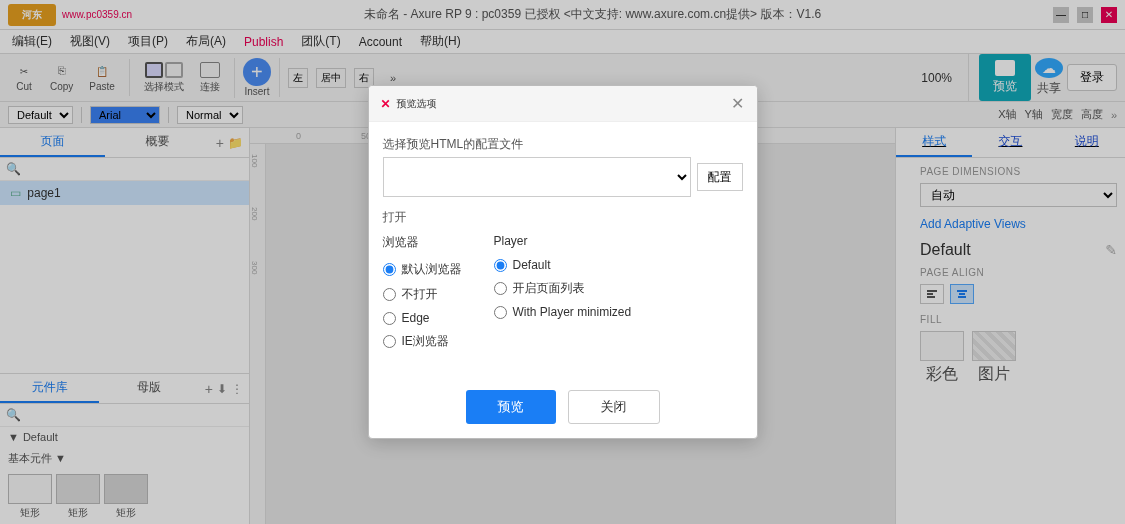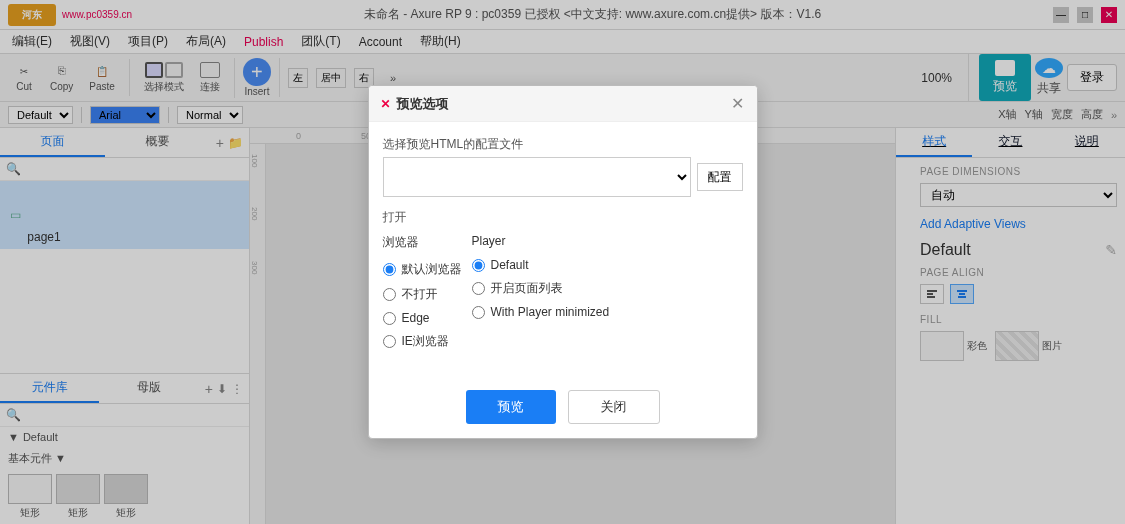--- a/index.html
+++ b/index.html
@@ -40,21 +40,21 @@
 
     
     .left-panel { width: 250px; background: #fff; border-right: 1px solid #ddd; display: flex; flex-direction: column; }
     .panel-tabs { display: flex; border-bottom: 1px solid #ddd; justify-content: flex-end; }
     .panel-tab { flex: 1; text-align: center; padding: 5px 0; font-size: 12px; cursor: pointer; color: #555; border-bottom: 2px solid transparent; }
     .panel-tab.active { color: #1a7ef5; border-bottom: 2px solid #1a7ef5; }
     .panel-search { display: flex; align-items: center; padding: 4px 6px; border-bottom: 1px solid #eee; gap: 4px; }
     .panel-search input { flex: 1; border: none; outline: none; font-size: 12px; }
     .pages-section { flex: 1; overflow-y: auto; }
     .page-item { display: flex; align-items: center; gap: 6px; padding: 5px 10px; cursor: pointer; background: #d0e8ff; }
-    .page-item-label { font-size: 12px; color: #333; margin-top: 44px; }
+    .page-item-label { font-size: 12px; color: #333; }
 
     
     .comp-panel-tabs { display: flex; border-bottom: 1px solid #ddd; border-top: 1px solid #ddd; }
     .comp-panel-tab { flex: 1; text-align: center; padding: 5px 0; font-size: 12px; cursor: pointer; color: #555; }
     .comp-panel-tab.active { color: #1a7ef5; border-bottom: 2px solid #1a7ef5; }
     .comp-search { display: flex; align-items: center; padding: 4px 6px; border-bottom: 1px solid #eee; gap: 4px; }
     .comp-search input { flex: 1; border: none; outline: none; font-size: 12px; }
     .comp-section-title { padding: 4px 8px; font-size: 11px; color: #555; display: flex; align-items: center; gap: 4px; }
     .comp-grid { display: flex; gap: 4px; padding: 4px 8px; flex-wrap: wrap; }
     .comp-item { display: flex; flex-direction: column; align-items: center; gap: 2px; font-size: 10px; color: #555; }
@@ -64,51 +64,51 @@
     
     .canvas-area { flex: 1; background: #e8e8e8; position: relative; overflow: hidden; }
     .canvas-ruler-top { height: 16px; background: #f5f5f5; border-bottom: 1px solid #ddd; display: flex; align-items: center; padding-left: 16px; }
     .canvas-body { display: flex; height: calc(100% - 16px); }
     .canvas-ruler-left { width: 16px; background: #f5f5f5; border-right: 1px solid #ddd; }
     .canvas-content { flex: 1; position: relative; }
 
     
     .right-panel { width: 230px; background: #fff; border-left: 1px solid #ddd; display: flex; flex-direction: column; }
     .right-panel-tabs { display: flex; border-bottom: 1px solid #ddd; text-decoration: underline; }
-    .right-tab { flex: 1; text-align: center; padding: 5px 0; font-size: 12px; cursor: pointer; color: #0f172a; }
+    .right-tab { flex: 1; text-align: center; padding: 5px 0; font-size: 12px; cursor: pointer; color: #1d4ed8; }
     .right-tab.active { color: #1a7ef5; border-bottom: 2px solid #1a7ef5; }
     .right-panel-content { padding: 8px; flex: 1; margin-left: 16px; }
     .right-section-label { font-size: 10px; color: #999; letter-spacing: 0.5px; margin-bottom: 6px; }
     .auto-select { width: 100%; border: 1px solid #ccc; padding: 3px 6px; font-size: 12px; background: white; margin-bottom: 10px; }
     .add-adaptive-link { color: #1a7ef5; font-size: 12px; cursor: pointer; text-decoration: none; display: block; margin-bottom: 10px; }
     .default-section { display: flex; align-items: center; justify-content: space-between; margin-bottom: 8px; }
     .default-label { font-size: 16px; font-weight: 500; color: #333; }
     .page-align-label { font-size: 10px; color: #999; letter-spacing: 0.5px; margin-bottom: 6px; }
     .align-icons { display: flex; gap: 6px; margin-bottom: 10px; }
     .align-icon-btn { width: 24px; height: 20px; border: 1px solid #ccc; background: white; cursor: pointer; display: flex; align-items: center; justify-content: center; font-size: 10px; }
     .fill-label { font-size: 10px; color: #999; letter-spacing: 0.5px; margin-bottom: 6px; }
     .fill-options { display: flex; gap: 8px; }
-    .fill-option { display: flex; align-items: center; gap: 3px; font-size: 10px; color: #555; cursor: pointer; }
+    .fill-option { display: flex; flex-direction: column; align-items: center; gap: 3px; font-size: 16px; color: #555; cursor: pointer; }
     .fill-swatch { width: 44px; height: 30px; border: 1px solid #ccc; background: #f8f8f8; }
     .fill-swatch.image { background: repeating-linear-gradient(45deg, #f0f0f0, #f0f0f0 4px, #e0e0e0 4px, #e0e0e0 8px); }
 
     
     .dialog-overlay { position: fixed; top: 0; left: 0; width: 1125px; height: 524px; background: rgba(0,0,0,0.2); z-index: 100; display: flex; align-items: center; justify-content: center; }
     .dialog { background: white; border: 1px solid #bbb; border-radius: 4px; width: 390px; box-shadow: 0 4px 20px rgba(0,0,0,0.2); }
     .dialog-title-bar { display: flex; align-items: center; justify-content: space-between; padding: 8px 12px; border-bottom: 1px solid #eee; background: #f5f5f5; border-radius: 4px 4px 0 0; }
     .dialog-title-icon { color: #e04; font-weight: bold; margin-right: 6px; }
-    .dialog-title-text { font-size: 13px; color: #333; font-weight: 700; }
+    .dialog-title-text { font-size: 10px; color: #333; font-weight: 400; }
     .dialog-close { background: none; border: none; cursor: pointer; font-size: 16px; color: #888; }
     .dialog-body { padding: 14px; }
     .dialog-config-row { display: flex; align-items: center; gap: 6px; margin-bottom: 12px; }
     .dialog-config-label { font-size: 12px; color: #555; margin-bottom: 4px; }
     .dialog-config-select { flex: 1; border: 1px solid #ccc; padding: 19px 8px; font-size: 12px; background: white; height: 28px; }
     .dialog-config-btn { border: 1px solid #ccc; background: white; padding: 4px 10px; font-size: 12px; cursor: pointer; height: 28px; }
     .dialog-open-label { font-size: 12px; color: #555; margin-bottom: 8px; }
-    .dialog-cols { display: flex; gap: 10px; margin-bottom: 16px; }
+    .dialog-cols { display: flex; gap: 32px; margin-bottom: 16px; }
     .dialog-col { display: flex; flex-direction: column; gap: 8px; }
     .radio-row { display: flex; align-items: center; gap: 6px; font-size: 12px; color: #333; }
     .radio-row input[type=radio] { accent-color: #1a7ef5; }
     .dialog-footer { display: flex; justify-content: center; gap: 12px; padding: 10px 14px 14px; }
     .btn-preview { background: #1a7ef5; color: white; border: none; padding: 7px 32px; border-radius: 3px; font-size: 13px; cursor: pointer; }
     .btn-close { background: white; color: #333; border: 1px solid #ccc; padding: 7px 32px; border-radius: 3px; font-size: 13px; cursor: pointer; }
   </style>
 </head>
 <body>
 

